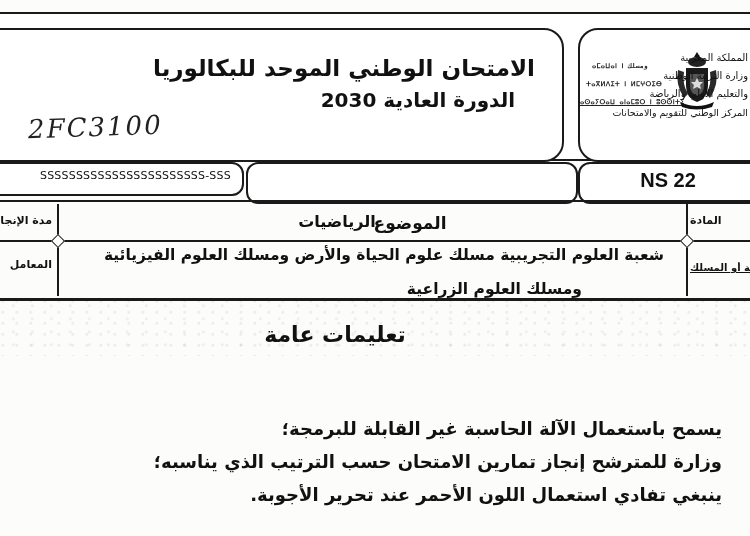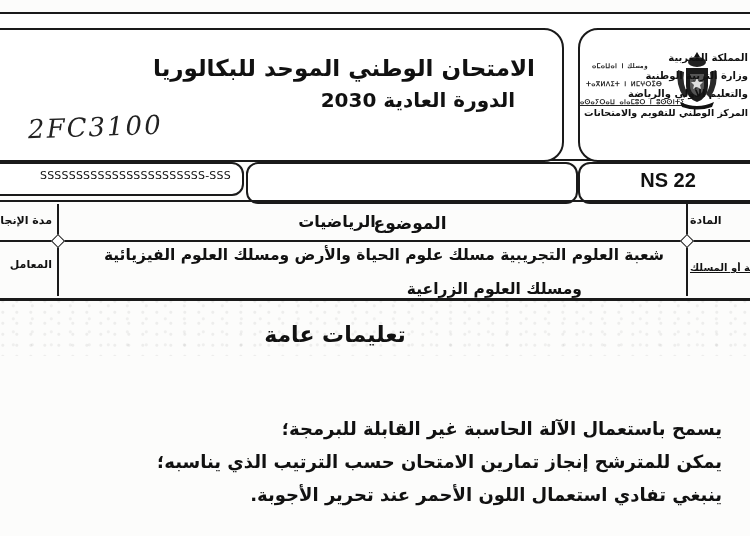--- a/index.html
+++ b/index.html
@@ -37,21 +37,21 @@
     font-size:26px; letter-spacing:2px; color:#222; transform:rotate(-2deg);
   }
   .logo-latin {
     position:absolute; font-size:6.5px; font-weight:bold; letter-spacing:0.3px; color:#222;
     white-space:nowrap; font-family:"DejaVu Sans Mono", monospace;
   }
   #emblem {
     left:674px; top:50px; width:46px; height:60px;
   }
   .logo-ar {
-    position:absolute; font-size:10px; font-weight:bold; white-space:nowrap; direction:rtl;
+    position:absolute; font-size:10px; font-weight:normal; white-space:nowrap; direction:rtl;
   }
 
   
   #code-box {
     left:-16px; top:162px; width:256px; height:30px;
     border:2px solid #1a1a1a; border-radius:12px; background:#fff;
   }
   #code-text {
     left:40px; top:169px; font-size:11px; letter-spacing:0.2px;
   }
@@ -151,14 +151,14 @@
 <div class="cell-text ar" style="left:60px; width:648px; top:246px; font-size:15.5px; text-align:center; direction:rtl;">شعبة العلوم التجريبية مسلك علوم الحياة والأرض ومسلك العلوم الفيزيائية</div>
 <div class="cell-text ar" style="left:60px; width:522px; top:280px; font-size:15.5px; text-align:right; direction:rtl;">ومسلك العلوم الزراعية</div>
 
 <div class="cell-text ar" style="left:690px; width:62px; top:214px; font-size:11px; direction:rtl; text-align:left; overflow:hidden;">المادة</div>
 <div class="cell-text ar" style="left:690px; width:60px; top:262px; font-size:10px; direction:ltr; text-align:left; overflow:hidden; text-decoration:underline;"><span style="direction:rtl; unicode-bidi:embed;">الشعبة أو المسلك</span></div>
 
 <div class="speckle"></div>
 <div class="abs ar rtl" id="section-title" style="left:-40px;">تعليمات عامة</div>
 
 <div class="instr ar" style="top:418px;">يسمح باستعمال الآلة الحاسبة غير القابلة للبرمجة؛</div>
-<div class="instr ar" style="top:451px;">يمكن للمترشح إنجاز تمارين الامتحان حسب الترتيب الذي يناسبه؛</div>
+<div class="instr ar" style="top:451px;">وزارة للمترشح إنجاز تمارين الامتحان حسب الترتيب الذي يناسبه؛</div>
 <div class="instr ar" style="top:484px;">ينبغي تفادي استعمال اللون الأحمر عند تحرير الأجوبة.</div>
 
 </body></html>

